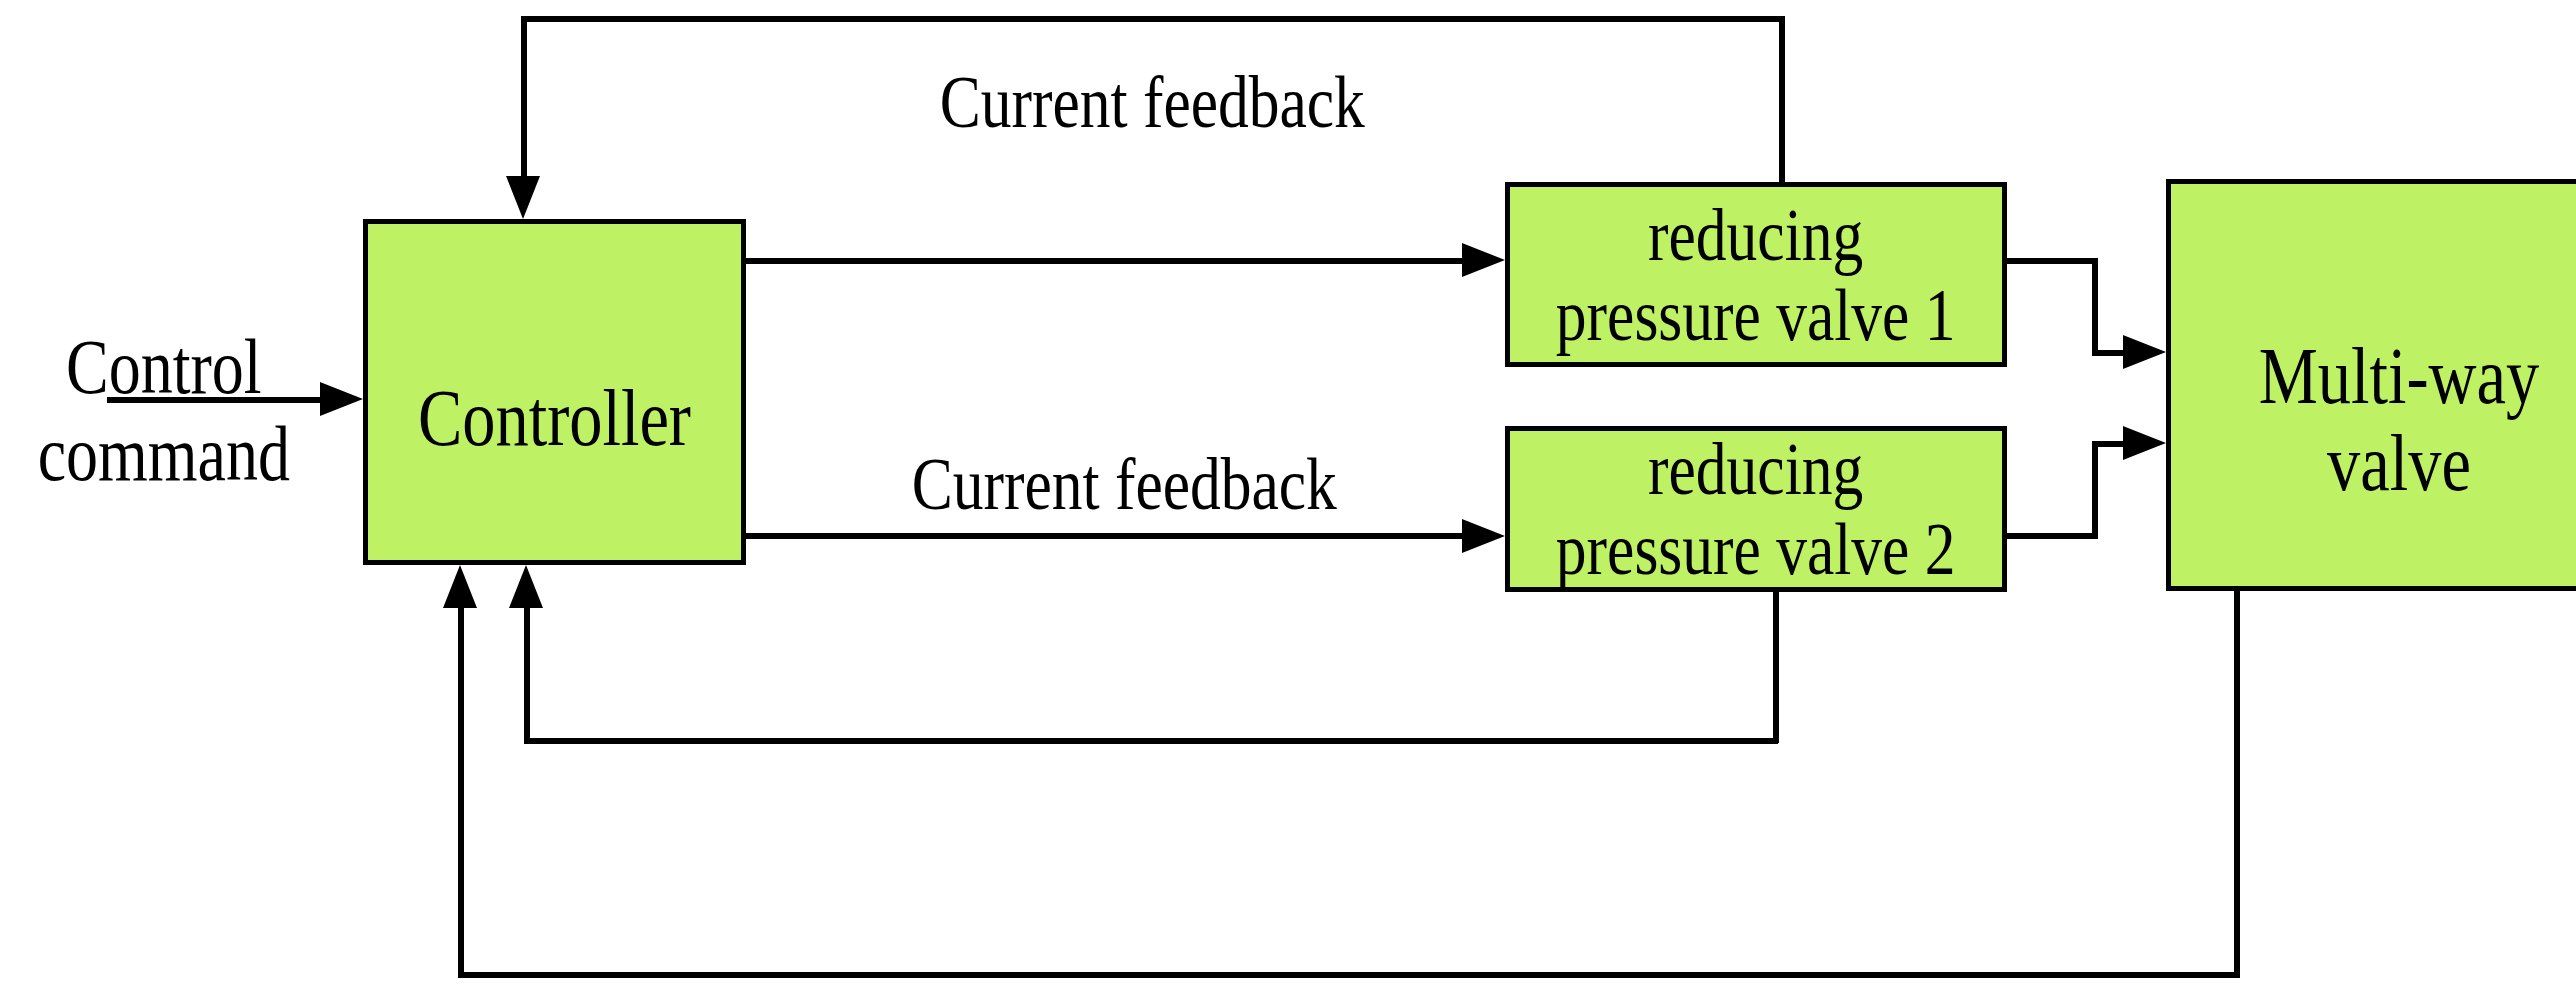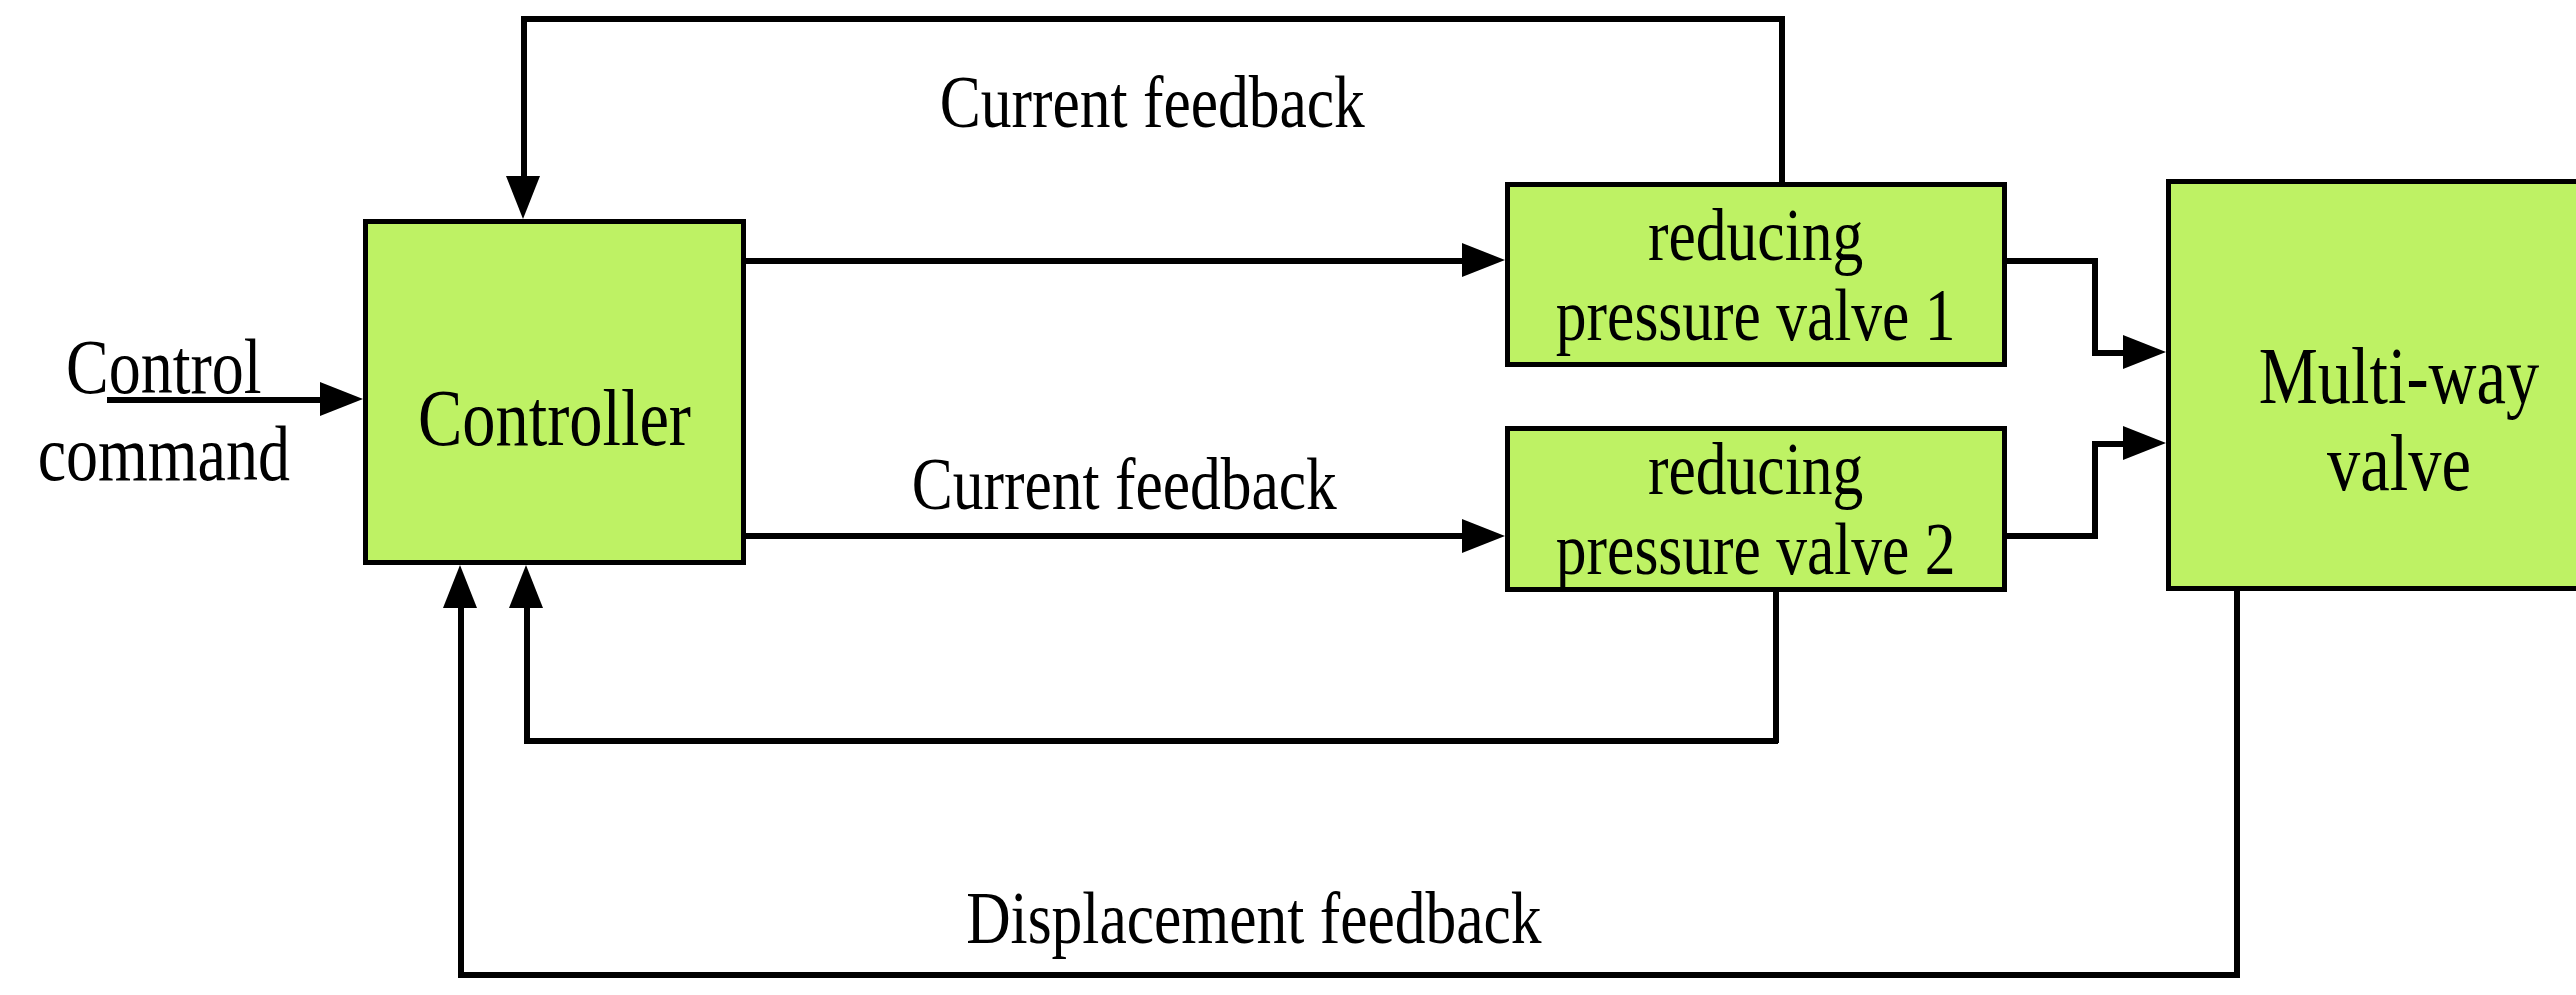--- a/index.html
+++ b/index.html
@@ -136,18 +136,15 @@
   <div class="seg" style="left:1773px; top:591px; width:5.5px; height:152px;"></div>
   <div class="seg" style="left:524px; top:738px; width:1254px; height:5.5px;"></div>
   <div class="seg" style="left:524px; top:606px; width:5.5px; height:137px;"></div>
   <div class="ah up" style="left:509px; top:565px;"></div>
 
   <div class="seg" style="left:2234px; top:591px; width:5.5px; height:387px;"></div>
   <div class="seg" style="left:458px; top:972px; width:1782px; height:5.5px;"></div>
   <div class="seg" style="left:458px; top:606px; width:5.5px; height:372px;"></div>
   <div class="ah up" style="left:443px; top:565px;"></div>
 
-  <div class="floating" style="left:902px; top:872px; width:703px; height:86px;">
-    <span class="lbl fs-label">Displacement feedback</span>
-  </div>
 
 </div>
 
 
 </body></html>

